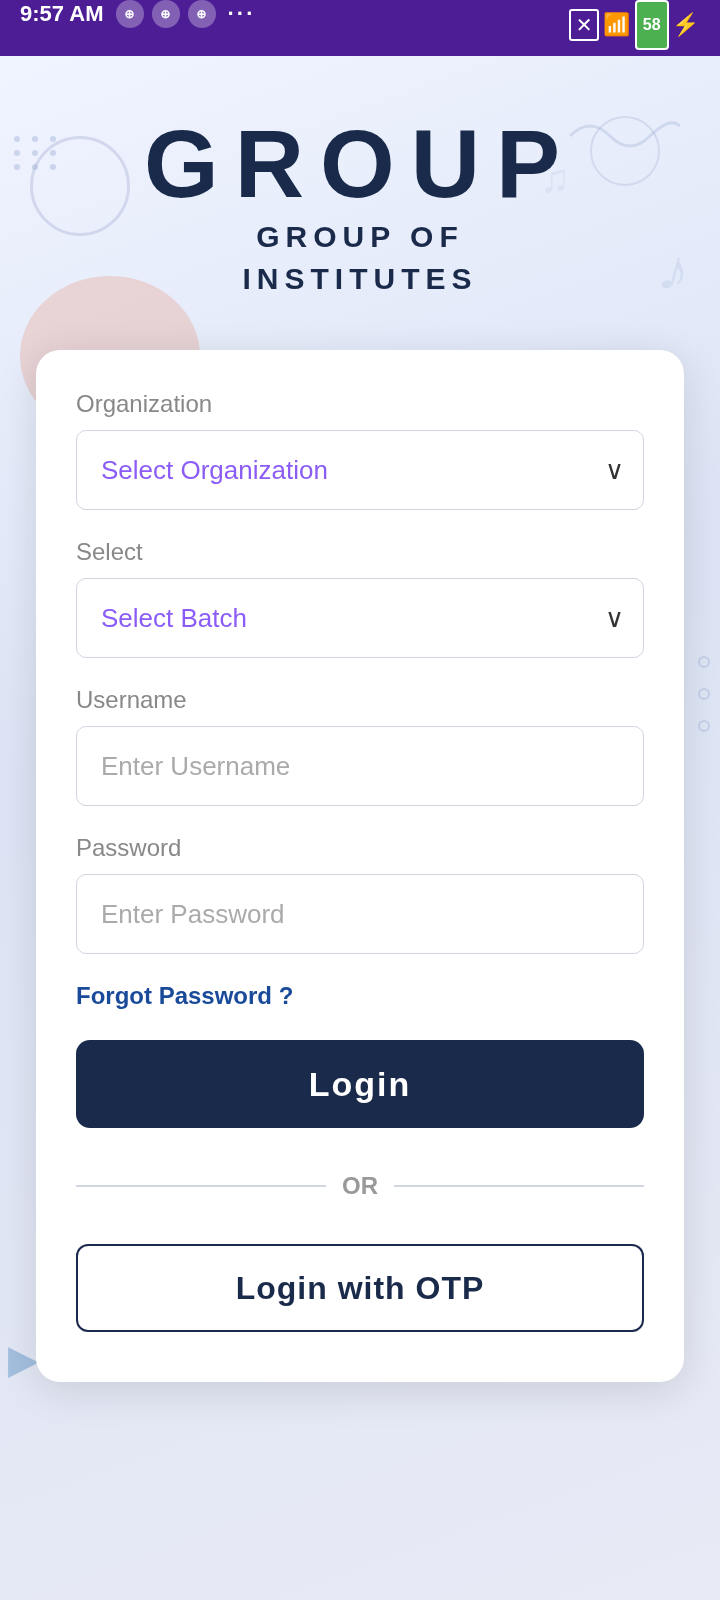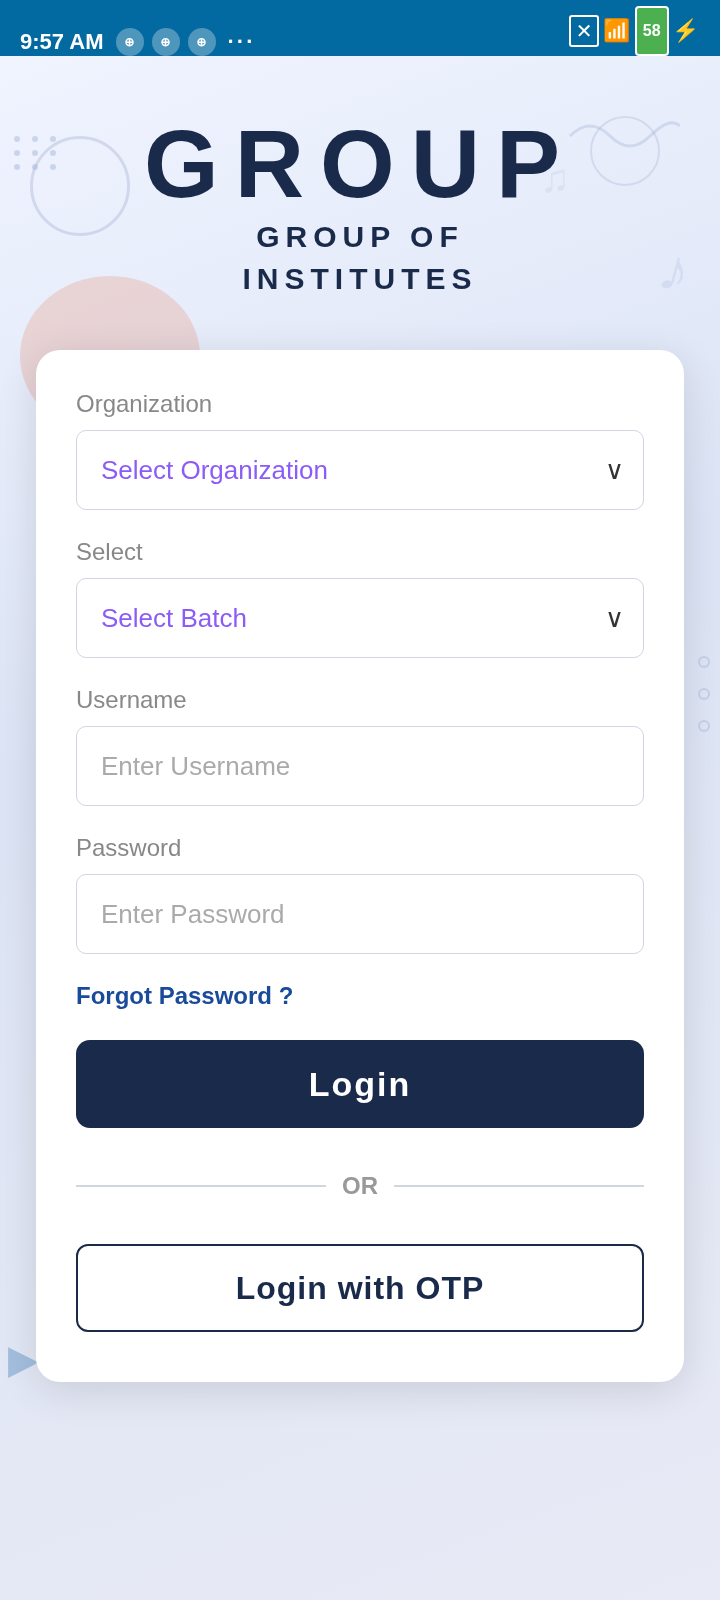--- a/index.html
+++ b/index.html
@@ -11,23 +11,23 @@
       font-family: 'Segoe UI', Arial, sans-serif;
       background: #e8eaf0;
       position: relative;
       overflow-x: hidden;
     }
 
     
     .status-bar {
       width: 720px;
       height: 56px;
-      background: #0369a1;
-      display: flex;
-      align-items: flex-end;
+      background: #4c1d95;
+      display: flex;
+      align-items: flex-start;
       justify-content: space-between;
       padding: 0 20px;
       position: relative;
       z-index: 10;
     }
     .status-left {
       display: flex;
       align-items: center;
       gap: 12px;
       color: white;

